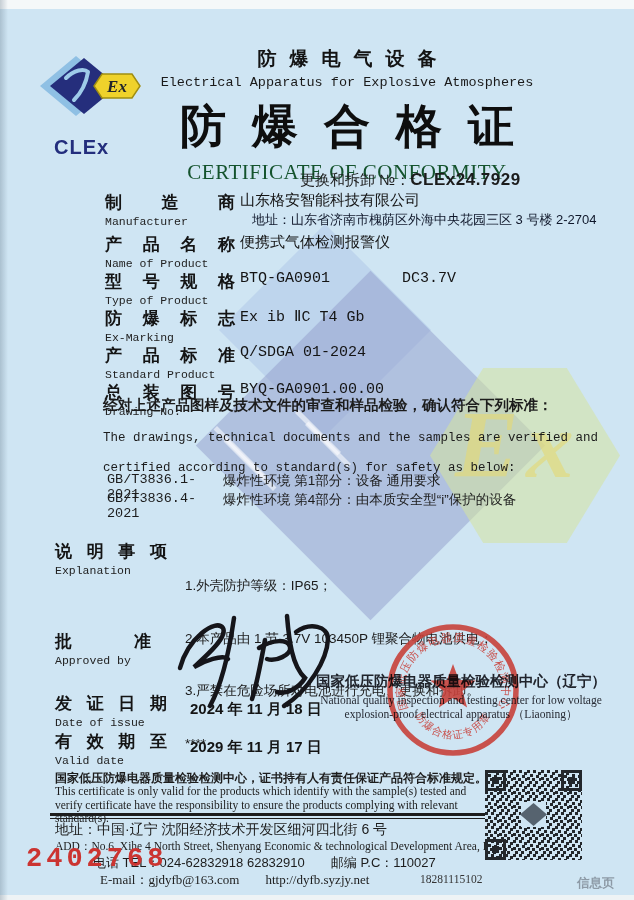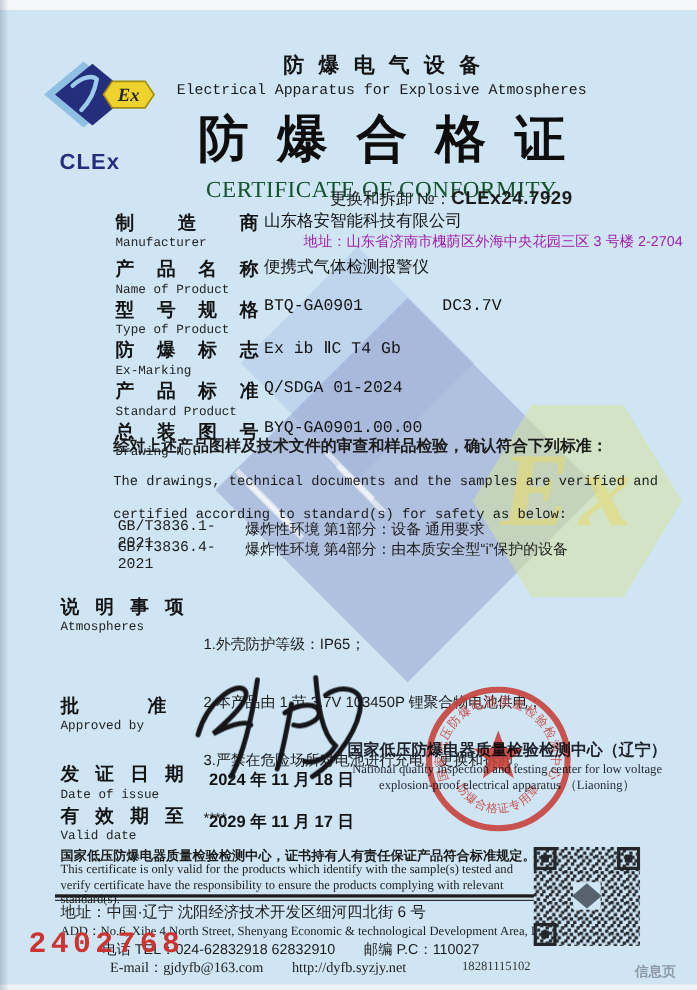--- a/index.html
+++ b/index.html
@@ -36,21 +36,21 @@
 
   
   .fields{position:absolute;left:0;right:0;top:191px;z-index:2;}
   .frow{position:relative;height:37px;}
   .frow.tall{height:42px;}
   .lbl{position:absolute;left:105px;width:130px;}
   .lbl-zh{display:block;font-size:17px;font-weight:bold;text-align:justify;text-align-last:justify;
           text-justify:distribute;color:#141414;}
   .lbl-en{display:block;font-family:"Liberation Mono",monospace;font-size:11.5px;margin-top:1px;color:#222;}
   .val{position:absolute;left:240px;top:0;font-size:15px;white-space:pre;color:#141414;}
-  .val2{position:absolute;left:252px;top:20px;font-size:13px;white-space:pre;color:#a21caf;margin-left:24px;}
+  .val2{position:absolute;left:252px;top:20px;font-size:13px;white-space:pre;color:#0f172a;}
 
   
   .statement{position:absolute;left:103px;right:20px;top:396px;z-index:2;}
   .st-zh{font-size:14.5px;font-weight:bold;}
   .st-en{font-family:"Liberation Mono",monospace;font-size:12.5px;margin-top:16px;}
   .standards{position:absolute;left:107px;top:472px;z-index:2;font-size:13.5px;}
   .std-row{position:relative;height:19px;}
   .std-code{position:absolute;left:0;font-family:"Liberation Mono",monospace;}
   .std-desc{position:absolute;left:116px;white-space:pre;}
 
@@ -184,21 +184,21 @@
     </div>
     <div class="std-row">
       <span class="std-code">GB/T3836.4-2021</span>
       <span class="std-desc">爆炸性环境 第4部分：由本质安全型“i”保护的设备</span>
     </div>
   </div>
 
   <div class="explan">
     <span class="lbl2">
         <span class="lbl-zh">说明事项</span>
-        <span class="lbl-en">Atmospheres</span>
+        <span class="lbl-en">Explanation</span>
       </span>
     <div class="explan-lines">
       <div>1.外壳防护等级：IP65；</div>
       <div>2.本产品由 1 节 3.7V 103450P 锂聚合物电池供电；</div>
       <div>3.严禁在危险场所对电池进行充电、更换和拆卸。</div>
       <div>****</div>
     </div>
   </div>
 
   <div class="approval">

